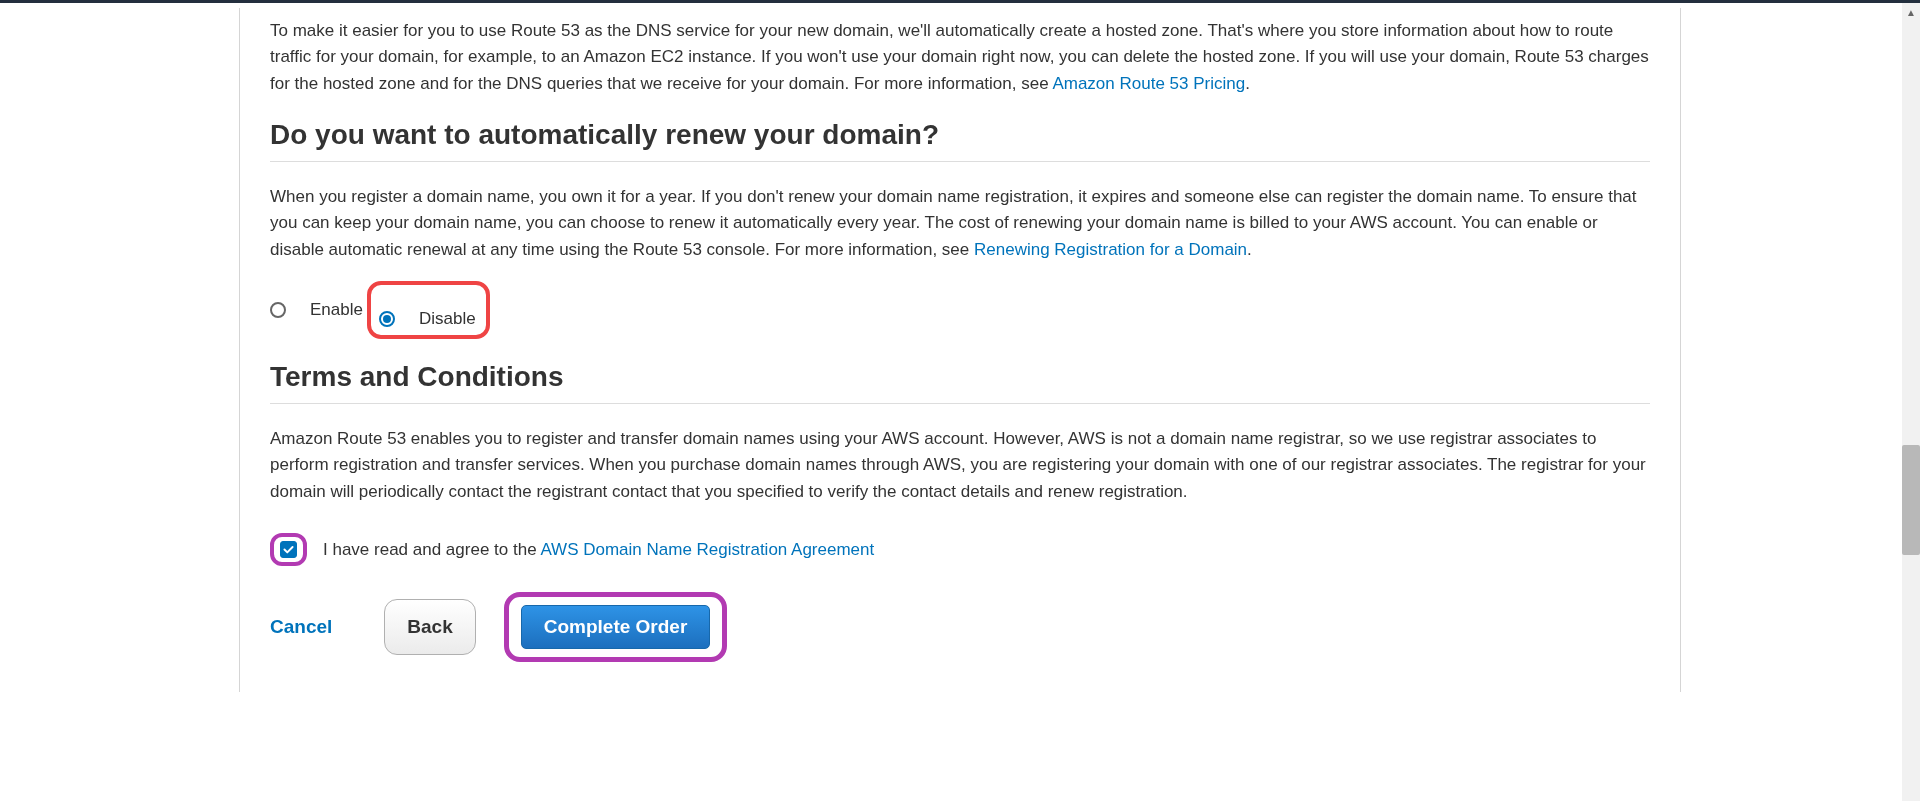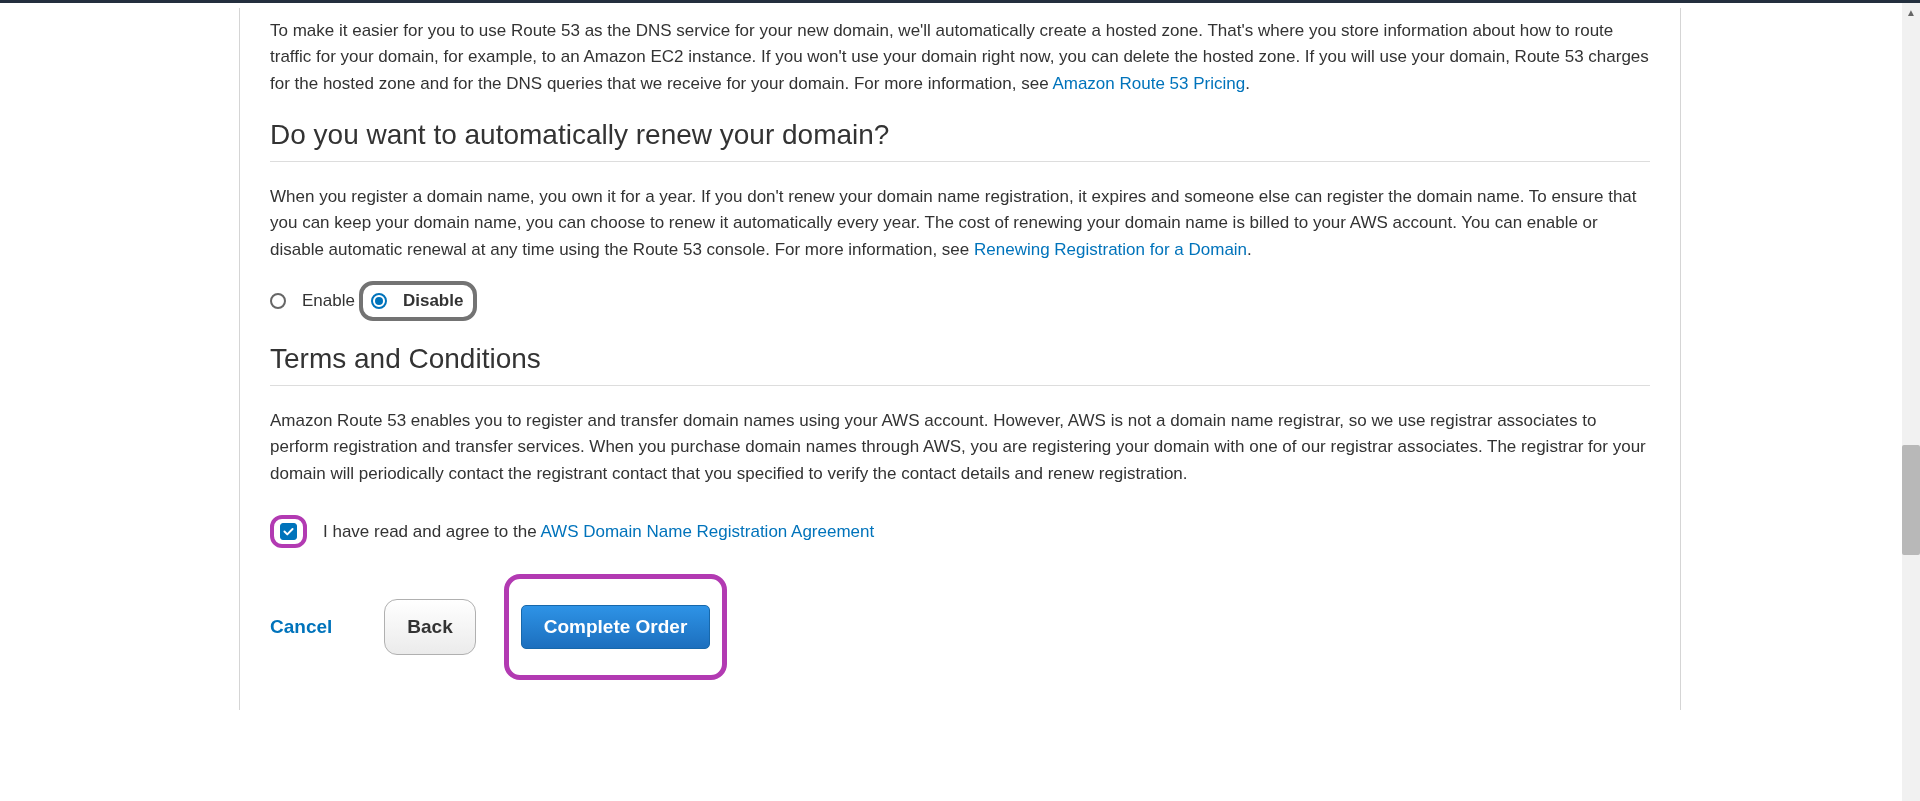--- a/index.html
+++ b/index.html
@@ -38,38 +38,38 @@
       color: #333;
       line-height: 1.55;
       margin-bottom: 10px;
     }
     .body-text a {
       color: #0073bb;
       text-decoration: none;
     }
     .section-heading {
       font-size: 28px;
-      font-weight: 400;
+      font-weight: 700;
       color: #333;
       margin-top: 22px;
       padding-bottom: 10px;
       border-bottom: 1px solid #ddd;
       margin-bottom: 22px;
     }
     .radio-group {
       display: flex;
       gap: 4px;
       align-items: center;
       margin-top: 18px;
       margin-bottom: 18px;
     }
     .radio-option {
       display: flex;
       align-items: center;
-      gap: 16px;
+      gap: 24px;
       font-size: 17px;
       color: #333;
     }
     .radio-input {
       width: 16px;
       height: 16px;
       border-radius: 50%;
       border: 2px solid #666;
       background: #fff;
       position: relative;
@@ -83,24 +83,23 @@
       position: absolute;
       width: 8px;
       height: 8px;
       background: #0073bb;
       border-radius: 50%;
       top: 50%;
       left: 50%;
       transform: translate(-50%, -50%);
     }
     .highlight-rounded {
-      border: 4px solid #737373;
+      border: 4px solid #ef4444;
       border-radius: 14px;
-      padding: 6px 10px 6px 8px;
-      font-weight: bold;
+      padding: 24px 10px 6px 8px;
     }
     .checkbox-row {
       display: flex;
       align-items: center;
       gap: 16px;
       margin-top: 28px;
       font-size: 17px;
       color: #333;
     }
     .checkbox-wrap {
@@ -149,21 +148,21 @@
       font-size: 19px;
       font-weight: 700;
       padding: 16px 22px;
       border-radius: 13px;
       cursor: pointer;
       margin-left: 24px;
     }
     .complete-wrap {
       border: 5px solid #b23ab2;
       border-radius: 16px;
-      padding: 26px 12px;
+      padding: 8px 12px;
     }
     .btn-complete {
       background: linear-gradient(#2e93e6, #1c6fbe);
       border: 1px solid #1768ab;
       color: #fff;
       font-size: 19px;
       font-weight: 700;
       padding: 10px 22px;
       border-radius: 5px;
       cursor: pointer;

